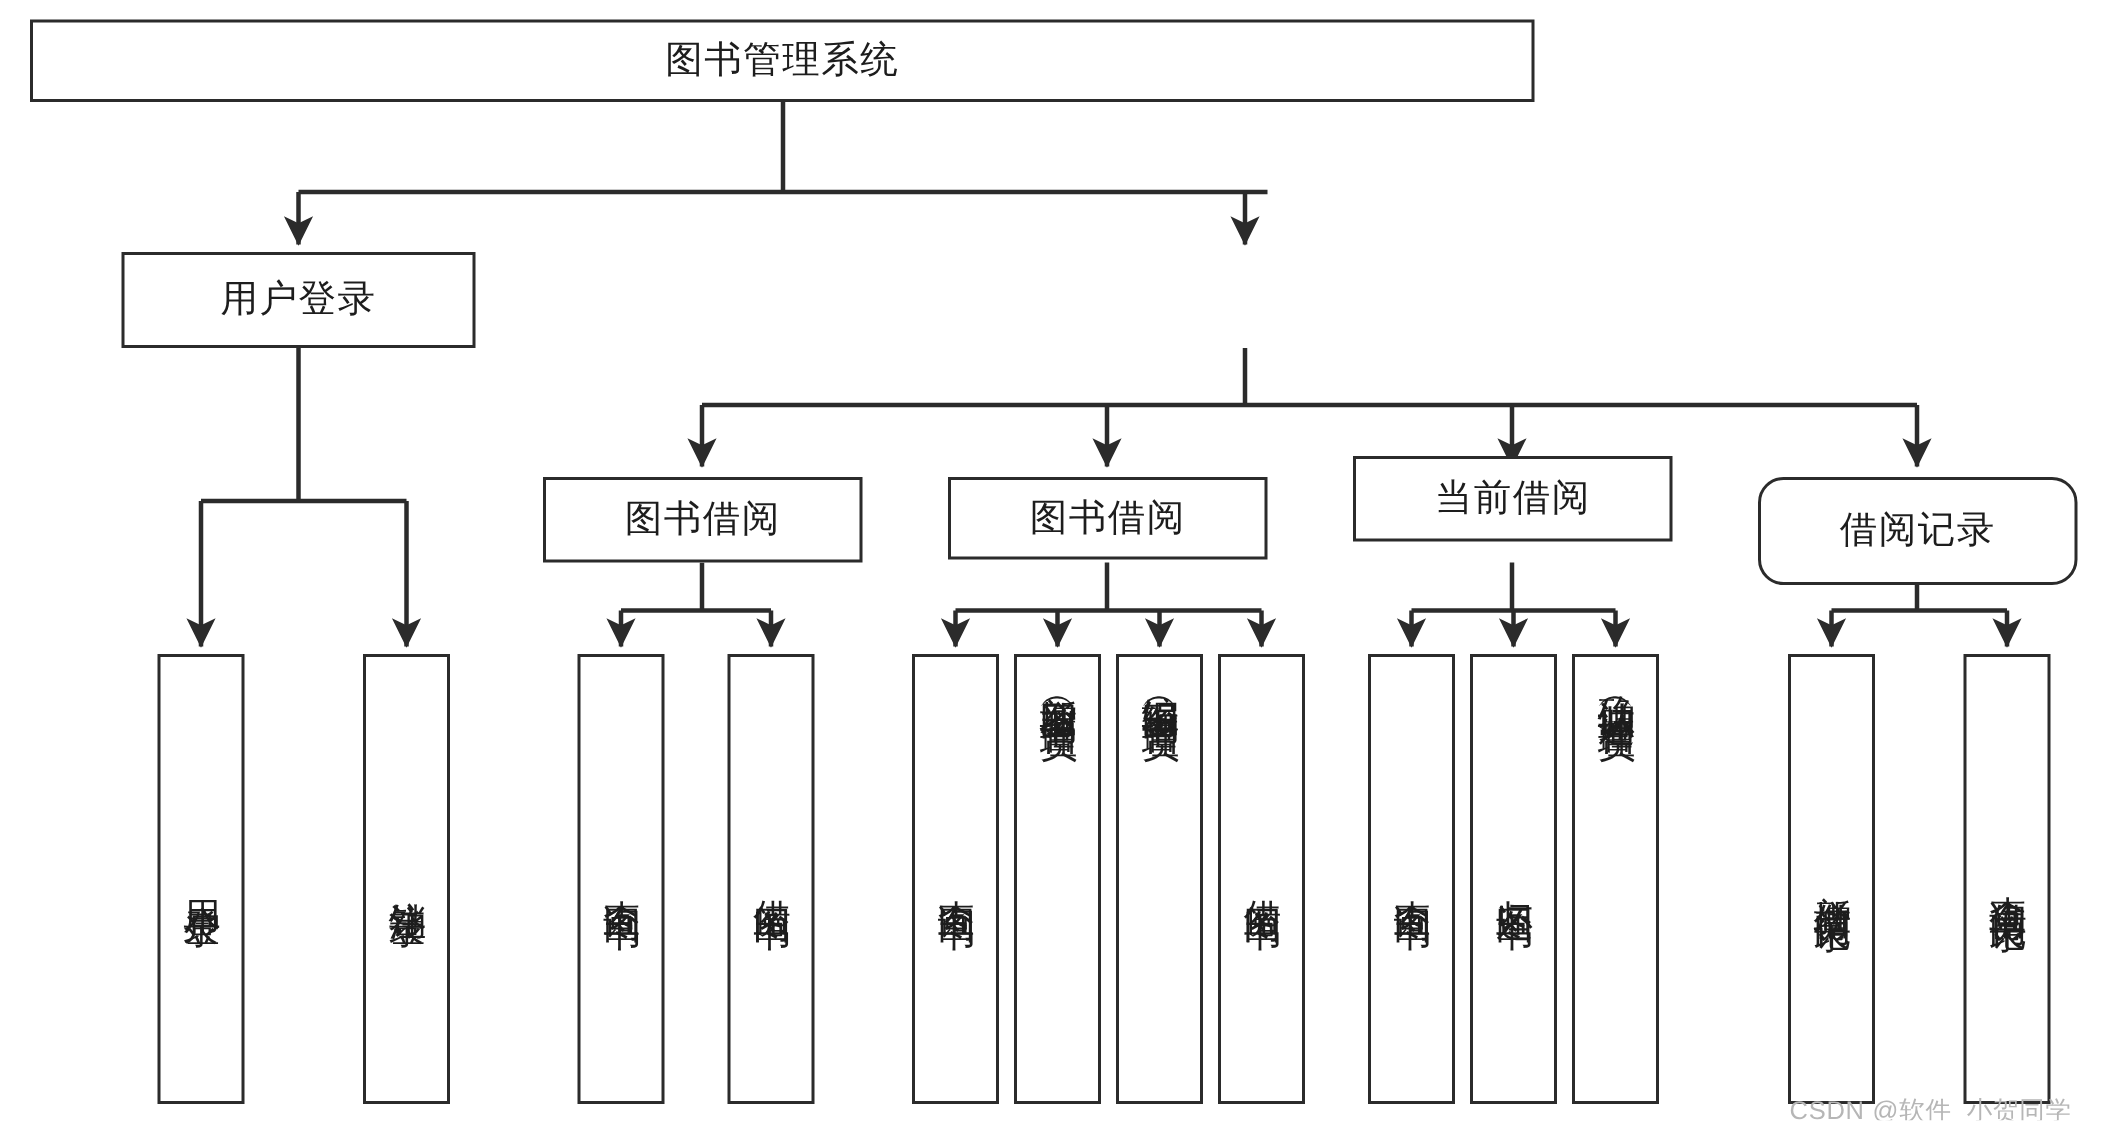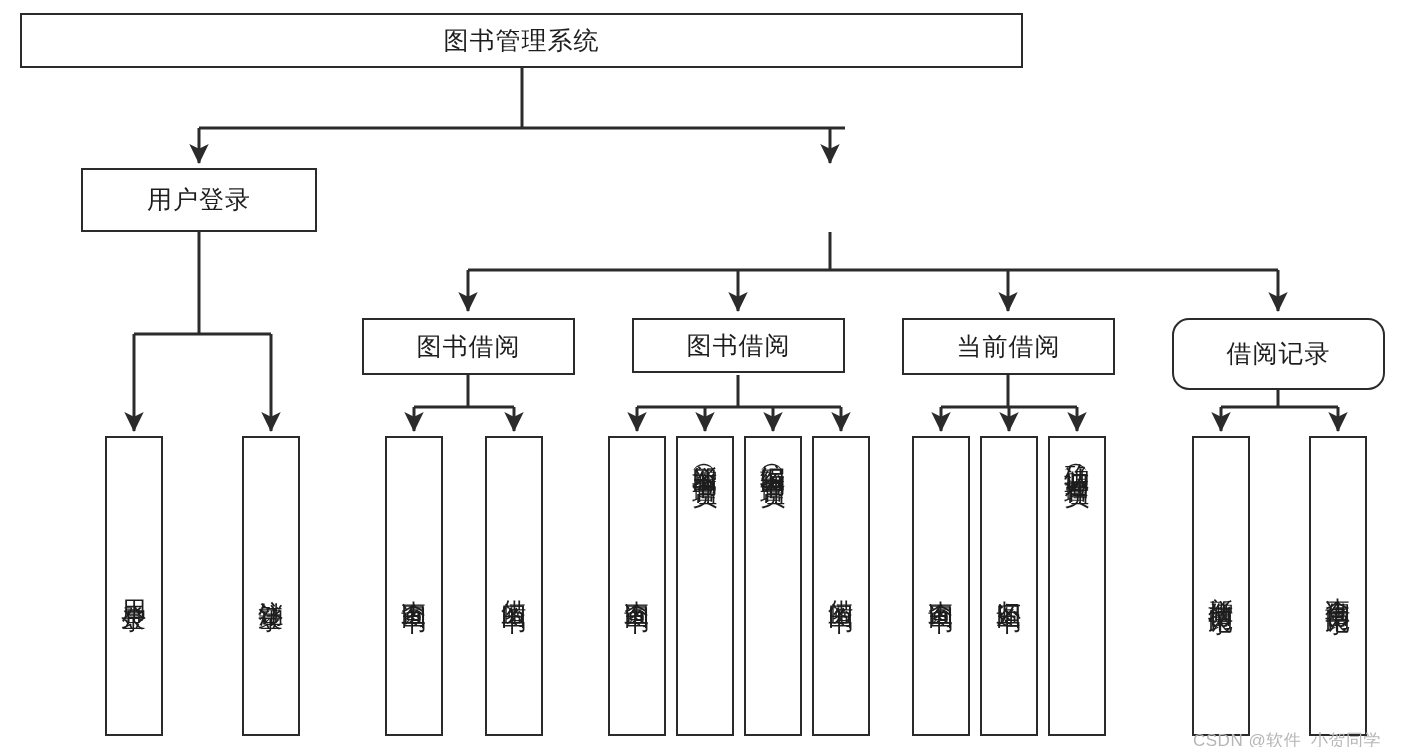--- a/index.html
+++ b/index.html
@@ -148,21 +148,21 @@
 
 
   <div class="node h" style="left:362px; top:318px; width:213px; height:57px;">
     <span class="lbl">图书借阅</span>
   </div>
 
   <div class="node h" style="left:632px; top:318px; width:213px; height:55px;">
     <span class="lbl">图书借阅</span>
   </div>
 
-  <div class="node h" style="left:902px; top:318px; width:213px; height:57px;">
+  <div class="node h" style="left:902px; top:304px; width:213px; height:57px;">
     <span class="lbl">当前借阅</span>
   </div>
 
   <div class="node h" style="left:1172px; top:318px; width:213px; height:72px;border-radius:17px;">
     <span class="lbl">借阅记录</span>
   </div>
 
   <div class="node leaf center" style="left:105px; top:436px; width:58px; height:300px;">
     <span class="lbl">用户登录</span>
   </div>

